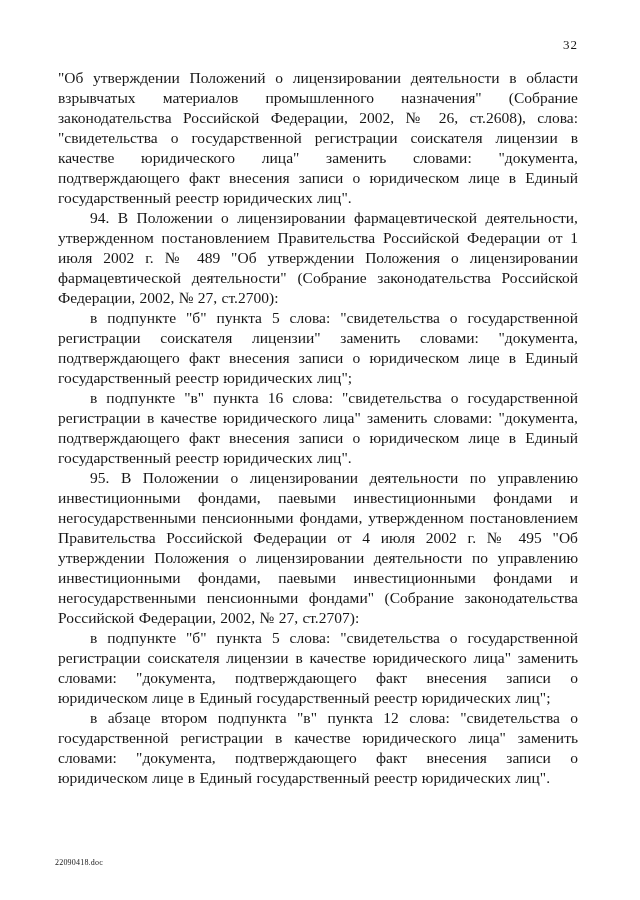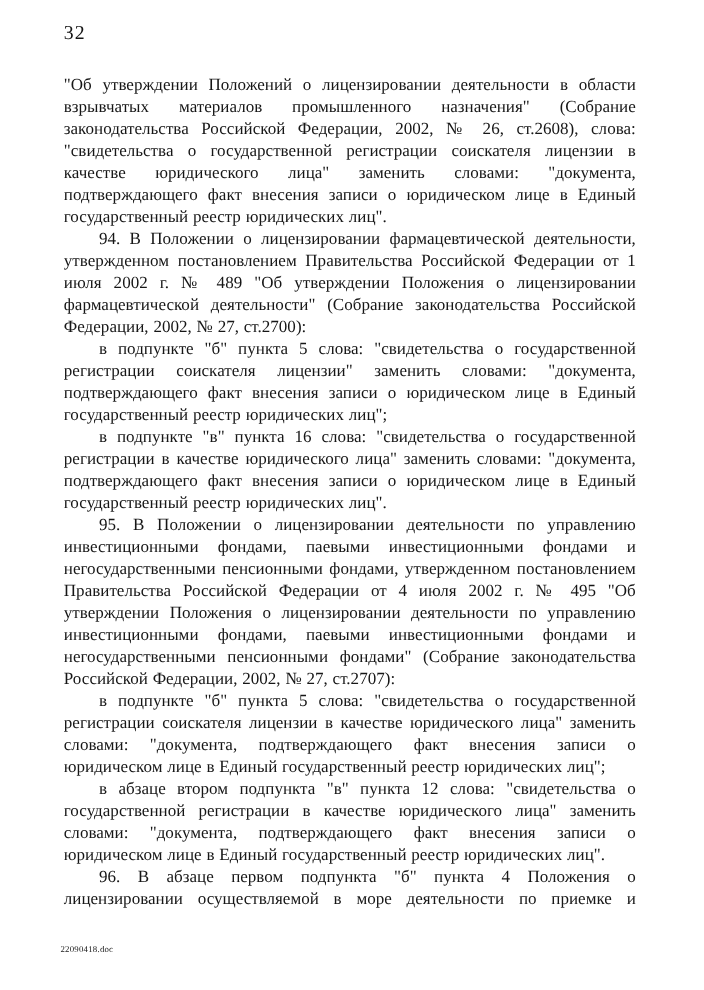--- a/index.html
+++ b/index.html
@@ -11,25 +11,25 @@
     position: relative;
     width: 640px;
     height: 900px;
     background: #ffffff;
     overflow: hidden;
     font-family: "Liberation Serif", "DejaVu Serif", serif;
     color: #161616;
   }
   .page-number {
     position: absolute;
-    top: 20px;
+    top: 36px;
     left: 58px;
     width: 520px;
-    text-align: left;
-    font-size: 18px;
+    text-align: right;
+    font-size: 13px;
     line-height: 18px;
     letter-spacing: 1px;
   }
   .doc-body {
     position: absolute;
     top: 68px;
     left: 58px;
     width: 520px;
     font-size: 15.5px;
     line-height: 20px;
@@ -65,18 +65,17 @@
   <div class="page-number">32</div>
 
   <div class="doc-body">
     <p class="para no-indent">"Об утверждении Положений о лицензировании деятельности в области взрывчатых материалов промышленного назначения" (Собрание законодательства Российской Федерации, 2002, № 26, ст.2608), слова: "свидетельства о государственной регистрации соискателя лицензии в качестве юридического лица" заменить словами: "документа, подтверждающего факт внесения записи о юридическом лице в Единый государственный реестр юридических лиц".</p>
     <p class="para">94. В Положении о лицензировании фармацевтической деятельности, утвержденном постановлением Правительства Российской Федерации от 1 июля 2002 г. № 489 "Об утверждении Положения о лицензировании фармацевтической деятельности" (Собрание законодательства Российской Федерации, 2002, № 27, ст.2700):</p>
     <p class="para">в подпункте "б" пункта 5 слова: "свидетельства о государственной регистрации соискателя лицензии" заменить словами: "документа, подтверждающего факт внесения записи о юридическом лице в Единый государственный реестр юридических лиц";</p>
     <p class="para">в подпункте "в" пункта 16 слова: "свидетельства о государственной регистрации в качестве юридического лица" заменить словами: "документа, подтверждающего факт внесения записи о юридическом лице в Единый государственный реестр юридических лиц".</p>
     <p class="para">95. В Положении о лицензировании деятельности по управлению инвестиционными фондами, паевыми инвестиционными фондами и негосударственными пенсионными фондами, утвержденном постановлением Правительства Российской Федерации от 4 июля 2002 г. № 495 "Об утверждении Положения о лицензировании деятельности по управлению инвестиционными фондами, паевыми инвестиционными фондами и негосударственными пенсионными фондами" (Собрание законодательства Российской Федерации, 2002, № 27, ст.2707):</p>
     <p class="para">в подпункте "б" пункта 5 слова: "свидетельства о государственной регистрации соискателя лицензии в качестве юридического лица" заменить словами: "документа, подтверждающего факт внесения записи о юридическом лице в Единый государственный реестр юридических лиц";</p>
     <p class="para">в абзаце втором подпункта "в" пункта 12 слова: "свидетельства о государственной регистрации в качестве юридического лица" заменить словами: "документа, подтверждающего факт внесения записи о юридическом лице в Единый государственный реестр юридических лиц".</p>
-    <p class="para justify-last">96. В абзаце первом подпункта "б" пункта 4 Положения о лицензировании осуществляемой в море деятельности по приемке и</p>
   </div>
 
   <div class="footer-filename">22090418.doc</div>
 
 </div>
 
 </body></html>

